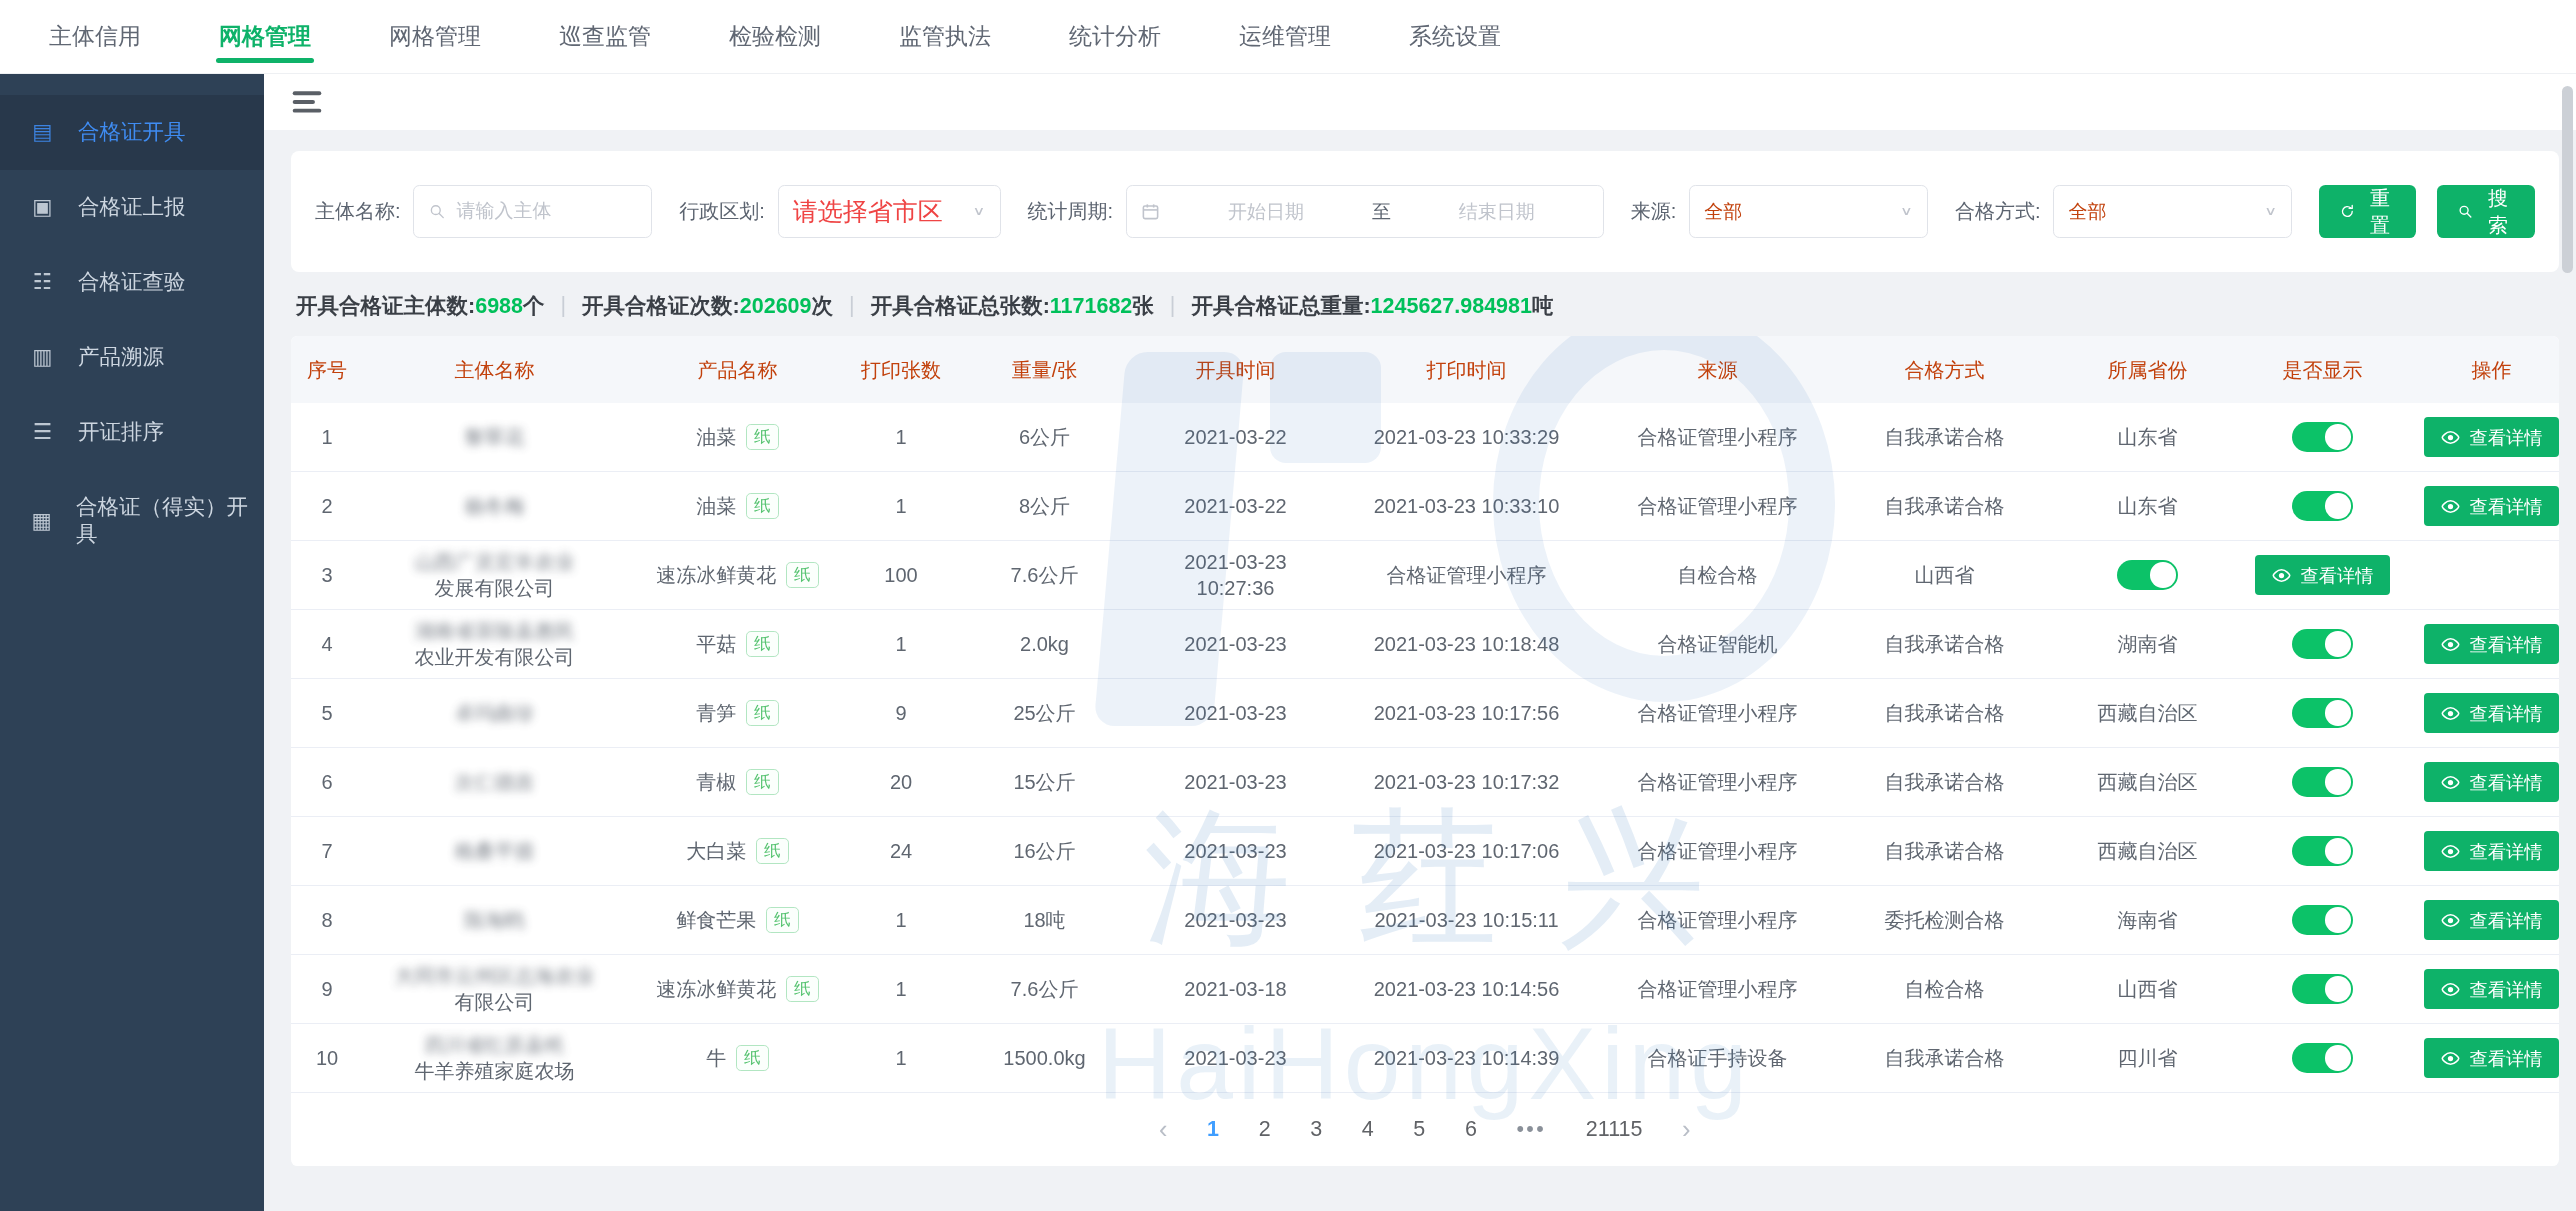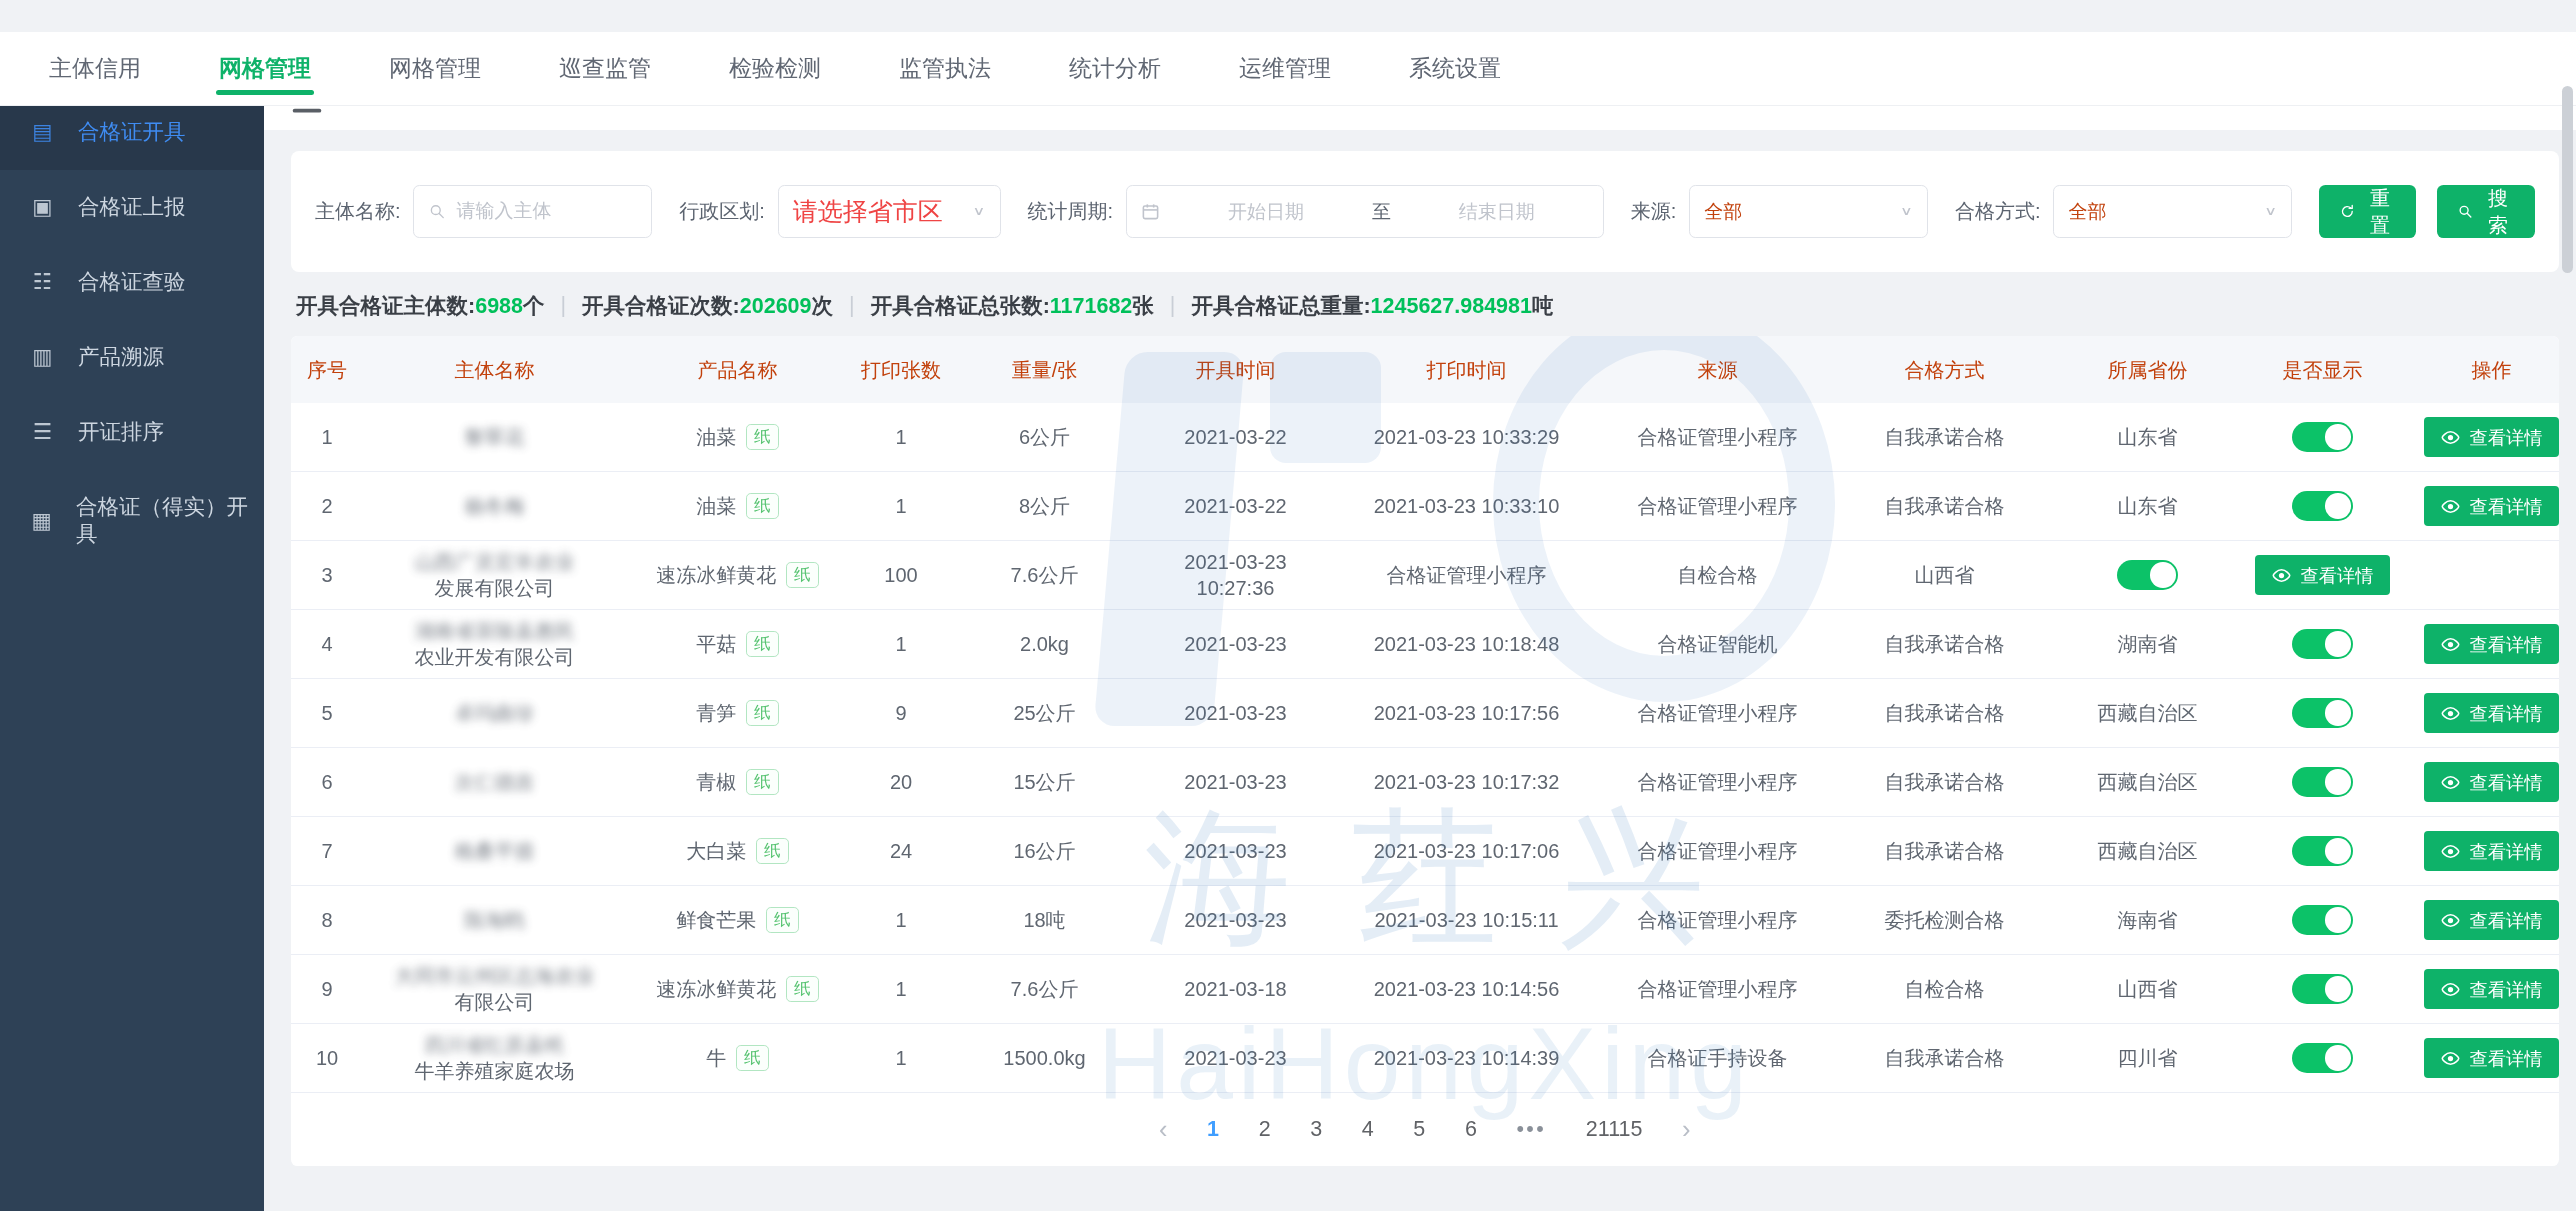--- a/index.html
+++ b/index.html
@@ -6,21 +6,20 @@
   body{
     width:2576px;height:1211px;position:relative;overflow:hidden;
     background:#f0f2f5;color:#5f6670;
     font-family:"Liberation Sans","DejaVu Sans",sans-serif;
   }
   
   #topnav{
     position:absolute;top:0;left:0;right:0;height:73px;background:#ffffff;
     display:flex;align-items:center;padding-left:49px;gap:78px;z-index:30;
     border-bottom:0.8px solid #eef0f3;
-    margin-top:32px;
   }
   .nav-item{position:relative;height:100%;display:flex;align-items:center;font-size:23px;color:#606773;cursor:pointer;}
   .nav-item.active span{color:#0eb269;font-weight:bold;}
   .nav-underline{display:none;position:absolute;left:-3.2px;right:-3.2px;bottom:9.6px;height:5.6px;border-radius:3.2px;background:#0eb269;}
   .nav-item.active .nav-underline{display:block;}
   
   #sidebar{position:absolute;top:73px;left:0;bottom:0;width:264px;background:#2e4156;z-index:20;}
   #sidemenu{padding-top:22px;}
   .side-item{display:flex;align-items:center;gap:22px;padding:24px 8px 24px 29px;font-size:21.5px;color:#cdd6e0;cursor:pointer;line-height:27px;}
   .side-item.active{color:#3f8cf2;background:#28384b;}

